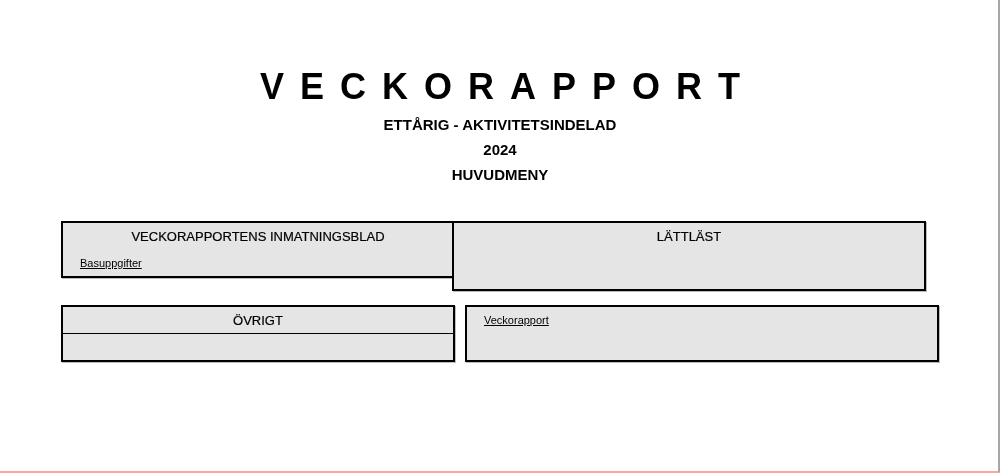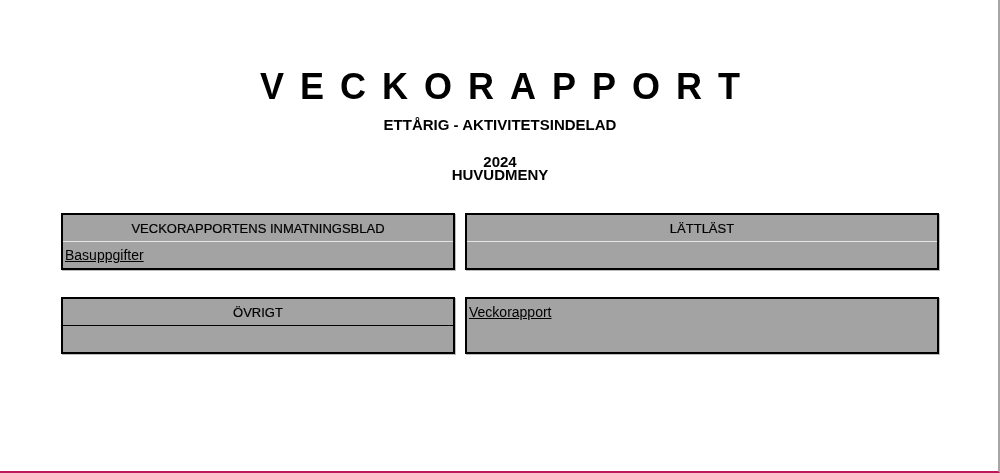--- a/index.html
+++ b/index.html
@@ -15,21 +15,21 @@
       font-family: "Liberation Sans", sans-serif;
       color: #000;
     }
     .sheet {
       position: absolute;
       left: 0; top: 0;
       width: 998px;
       height: 471px;
       background: #fff;
       border-right: 2px solid #a6a6a6;
-      border-bottom: 2px solid #be185d;
+      border-bottom: 2px solid #fca5a5;
     }
     .title {
       position: absolute;
       left: 0;
       width: 1000px;
       top: 66px;
       text-align: center;
       font-weight: bold;
       font-size: 36px;
       letter-spacing: 16px;
@@ -41,56 +41,57 @@
     .subtitle {
       position: absolute;
       left: 0;
       width: 1000px;
       text-align: center;
       font-weight: bold;
       font-size: 15px;
       line-height: 18px;
     }
     .sub1 { top: 116px; }
-    .sub2 { top: 141px; margin-top: 12px; }
+    .sub2 { top: 141px; }
     .sub3 { top: 166px; }
 
     .box {
       position: absolute;
       border: 2px solid #000;
       box-sizing: border-box;
-      background: #a3a3a3;
+      background: #e5e5e5;
       box-shadow: 1px 1px 0 #bdbdbd;
+      margin-top: 8px;
     }
     .box .head {
       height: 27px;
       line-height: 27px;
       text-align: center;
       font-size: 13px;
       font-weight: normal;
       color: #000;
       box-sizing: border-box;
       -webkit-text-stroke: 0.2px #000;
     }
     .box.light .head { border-bottom: 1px solid #e6e6e6; }
     .box.dark .head  { border-bottom: 1px solid #000; text-align: center; }
     .box .body {
       height: 26px;
       line-height: 26px;
-      padding-left: 2px;
-      font-size: 14px;
+      padding-left: 17px;
+      font-size: 11px;
     }
     .box .body a {
       color: #000;
       text-decoration: underline;
       cursor: pointer;
     }
 
     #box-input   { left: 61px;  top: 213px; width: 394px; height: 57px; }
-    #box-easy    { left: 465px; top: 213px; width: 474px; height: 57px; }
+    #box-easy    { left: 452px; top: 213px; width: 474px; height: 70px; }
     #box-other   { left: 61px;  top: 297px; width: 394px; height: 57px; }
     #box-summary { left: 465px; top: 297px; width: 474px; height: 57px; }
   </style>
 </head>
 <body>
 
 <div class="sheet">
 
   <div class="title">VECKORAPPORT</div>
   <div class="subtitle sub1">ETTÅRIG - AKTIVITETSINDELAD</div>

